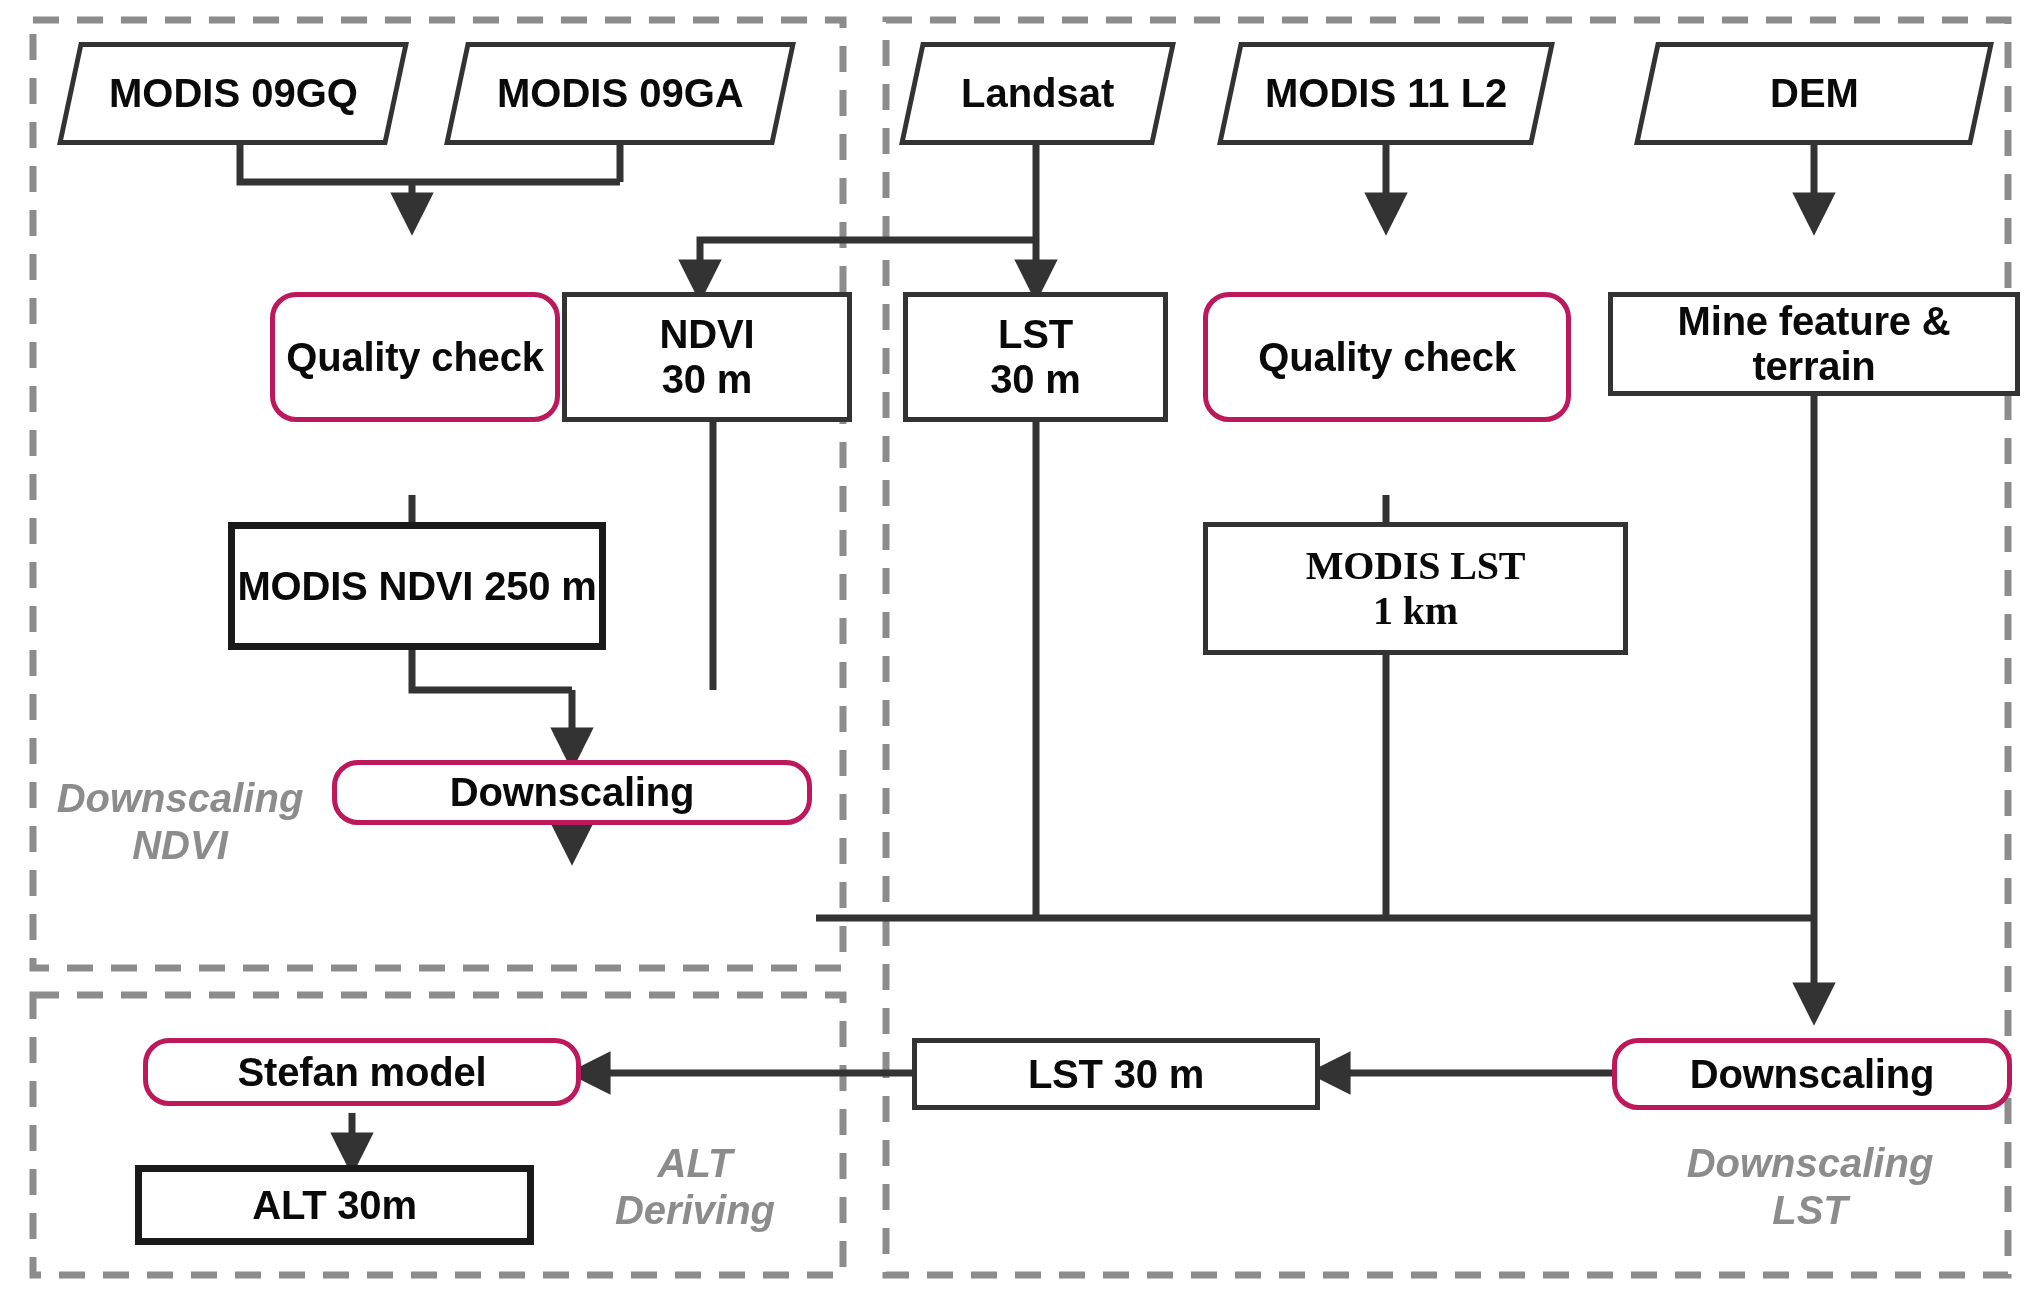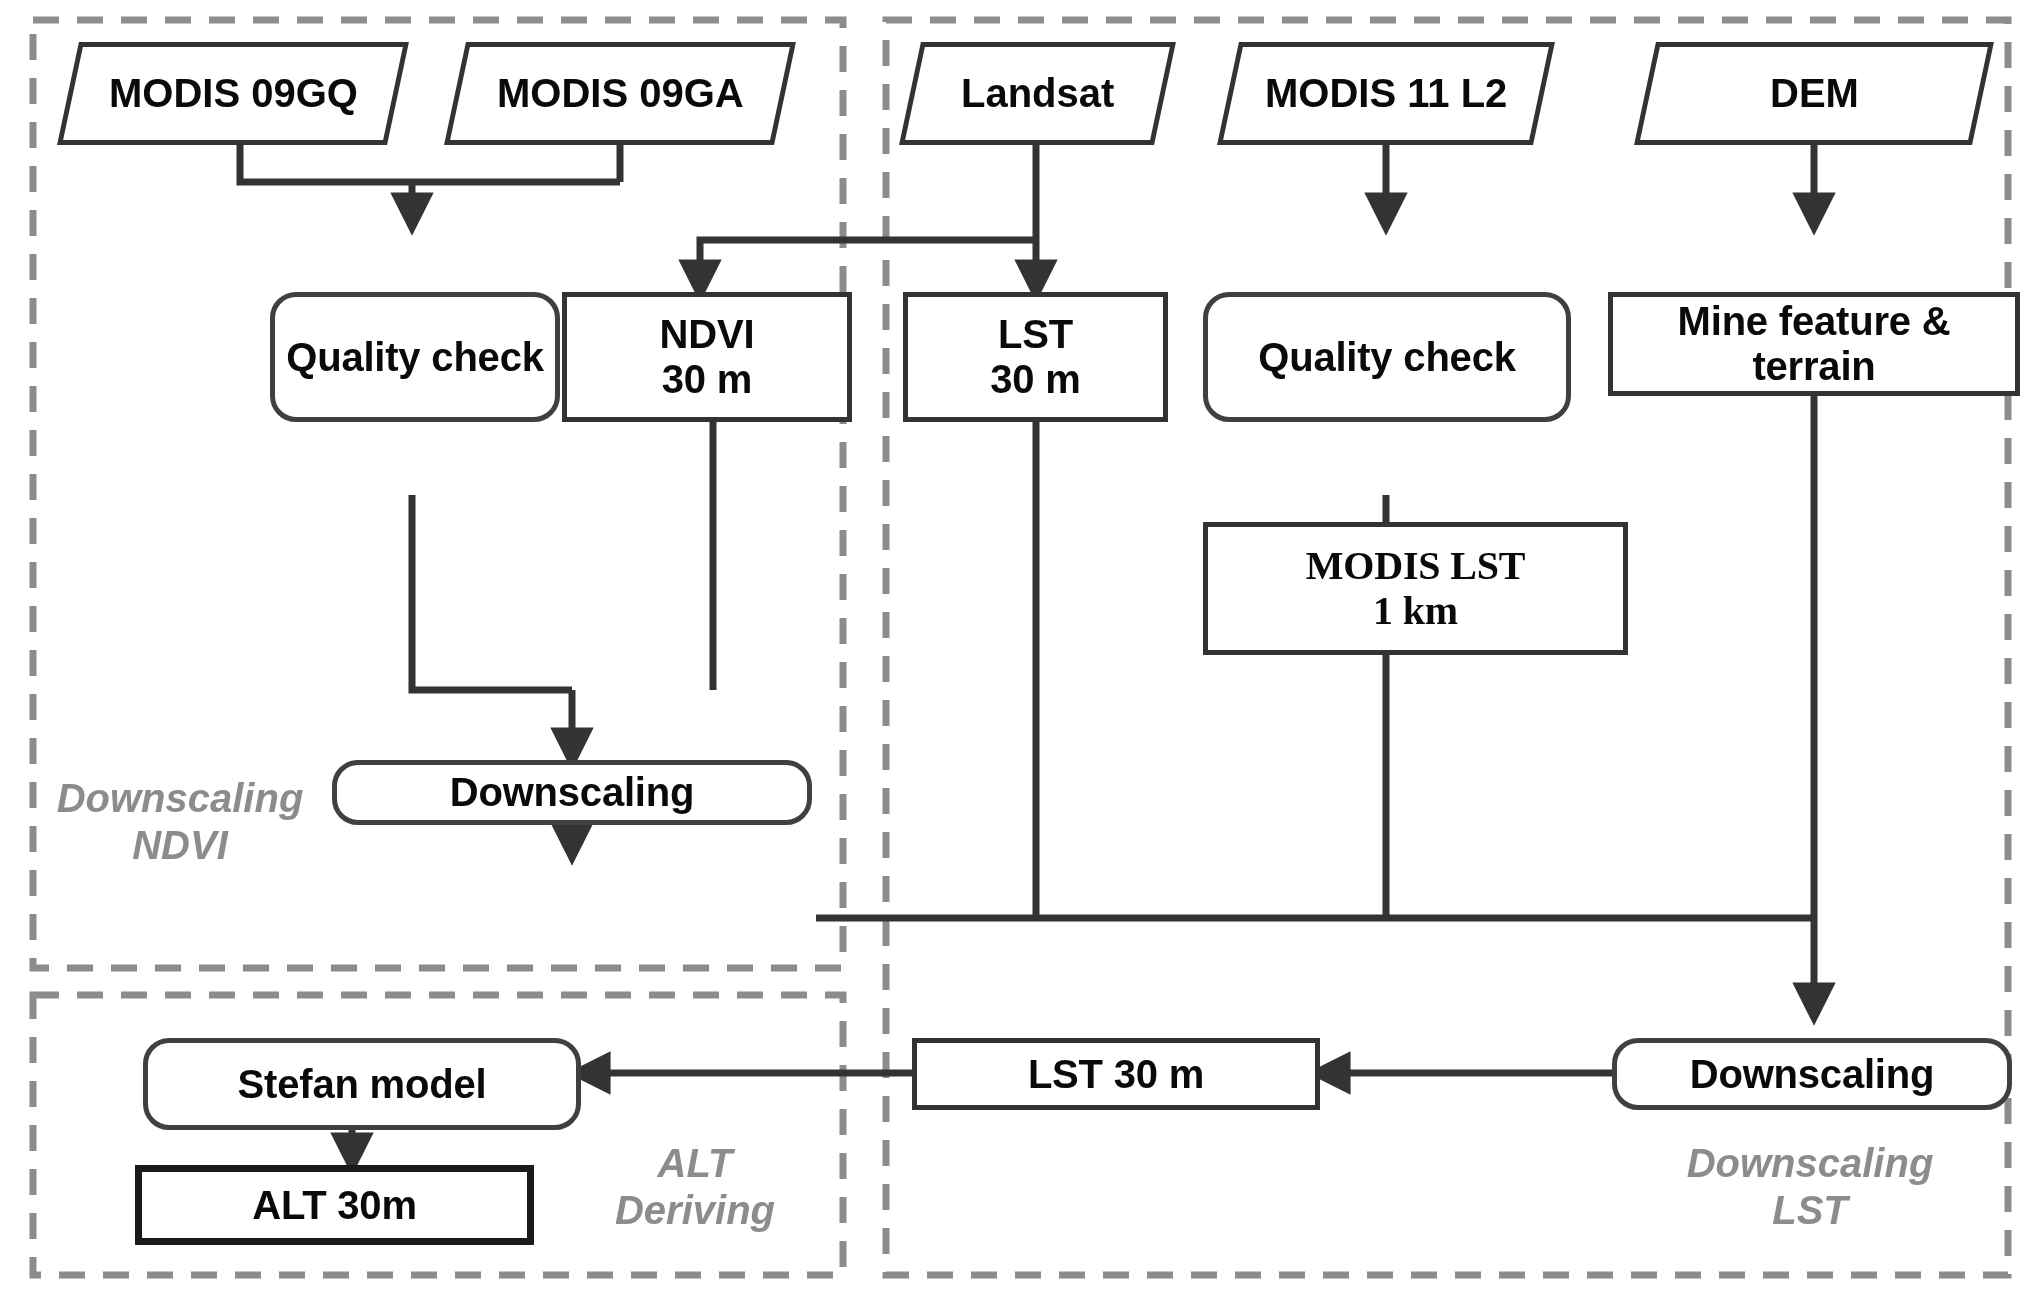--- a/index.html
+++ b/index.html
@@ -5,21 +5,21 @@
 <style>
   html,body{margin:0;padding:0;background:#ffffff;}
   body{font-family:"Liberation Sans", sans-serif;}
   #canvas{position:relative;width:2040px;height:1293px;background:#ffffff;overflow:hidden;}
   #canvas svg{position:absolute;left:0;top:0;width:2040px;height:1293px;}
 
   .node{position:absolute;box-sizing:border-box;display:flex;align-items:center;
         justify-content:center;text-align:center;background:#ffffff;
         color:#0a0a0a;font-weight:700;line-height:1.12;letter-spacing:-0.2px;}
   .rect{border:5px solid #333333;}
-  .round{border:5px solid #404040;border-radius:26px;}
+  .round{border:5px solid #be185d;border-radius:26px;}
   .thick{border-width:7px;border-color:#1a1a1a;}
 
   .para{position:absolute;box-sizing:border-box;display:flex;align-items:center;
         justify-content:center;text-align:center;background:#ffffff;color:#0a0a0a;
         font-weight:700;border:5px solid #333333;
         transform:skewX(-12deg);}
   .para > span{display:block;transform:skewX(12deg);}
 
   .grp-label{position:absolute;color:#8c8c8c;font-style:italic;font-weight:700;
              text-align:center;line-height:1.18;letter-spacing:0px;}
@@ -133,40 +133,43 @@
 
   <div class="node round fs40" style="left:1203px;top:292px;width:368px;height:130px;">
     <span>Quality check</span>
   </div>
 
   <div class="node rect fs40" style="left:1608px;top:292px;width:412px;height:104px;flex-direction:column;">
     <span>Mine feature &amp;</span>
     <span>terrain</span>
   </div>
 
+  <div class="node rect thick fs40" style="left:228px;top:522px;width:378px;height:128px;">
+    <span>MODIS NDVI 250 m</span>
+  </div>
 
   <div class="node rect fs40" style="left:1203px;top:522px;width:425px;height:133px;flex-direction:column;font-family:Liberation Serif, serif;">
     <span>MODIS LST</span>
     <span>1 km</span>
   </div>
 
   <div class="node round fs40" style="left:332px;top:760px;width:480px;height:65px;">
     <span>Downscaling</span>
   </div>
 
 
   <div class="node round fs40" style="left:1612px;top:1038px;width:400px;height:72px;">
     <span>Downscaling</span>
   </div>
 
   <div class="node rect fs40" style="left:912px;top:1038px;width:408px;height:72px;">
     <span>LST 30 m</span>
   </div>
 
-  <div class="node round fs40" style="left:143px;top:1038px;width:438px;height:92px;">
+  <div class="node round fs40" style="left:143px;top:1038px;width:438px;height:68px;">
     <span>Stefan model</span>
   </div>
 
   <div class="node rect thick fs40" style="left:135px;top:1165px;width:399px;height:80px;">
     <span>ALT 30m</span>
   </div>
 
 </div>
 
 </body></html>

